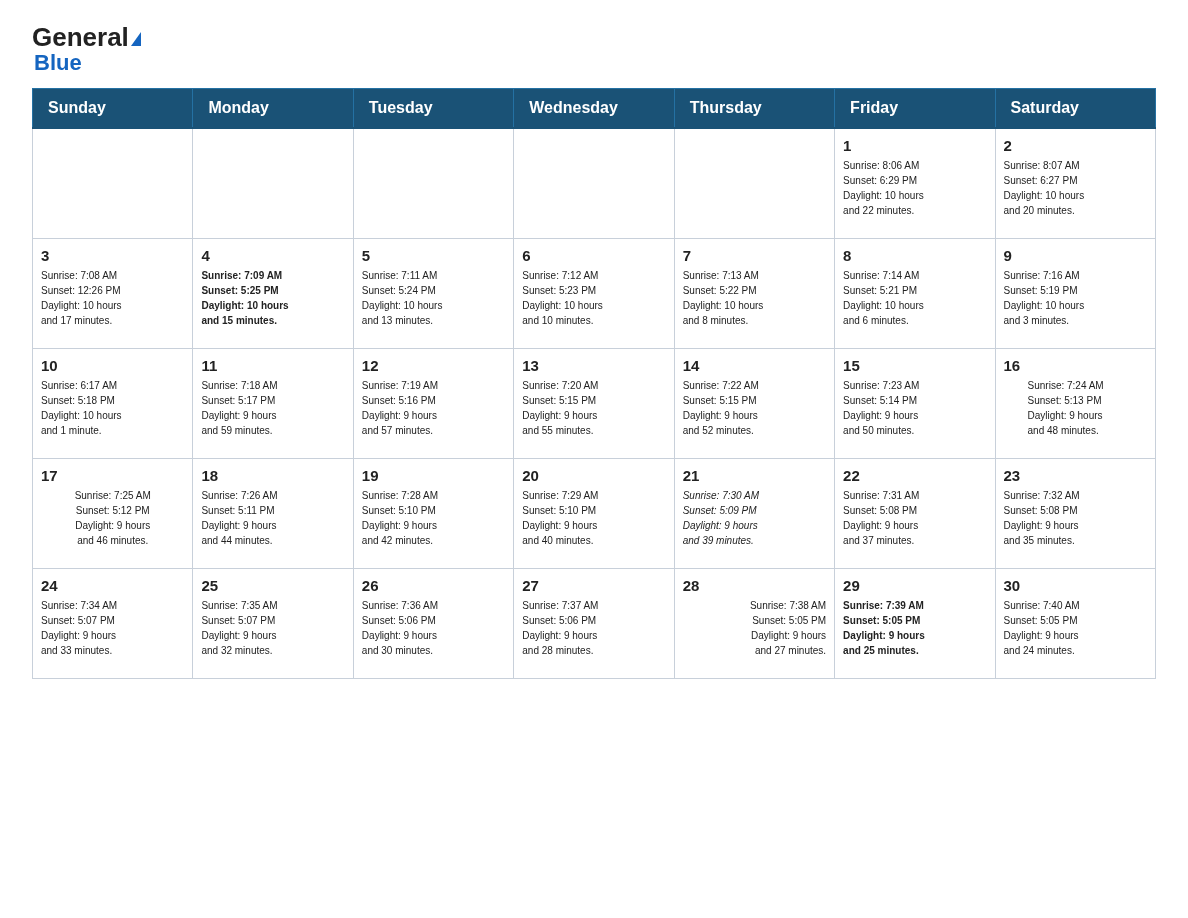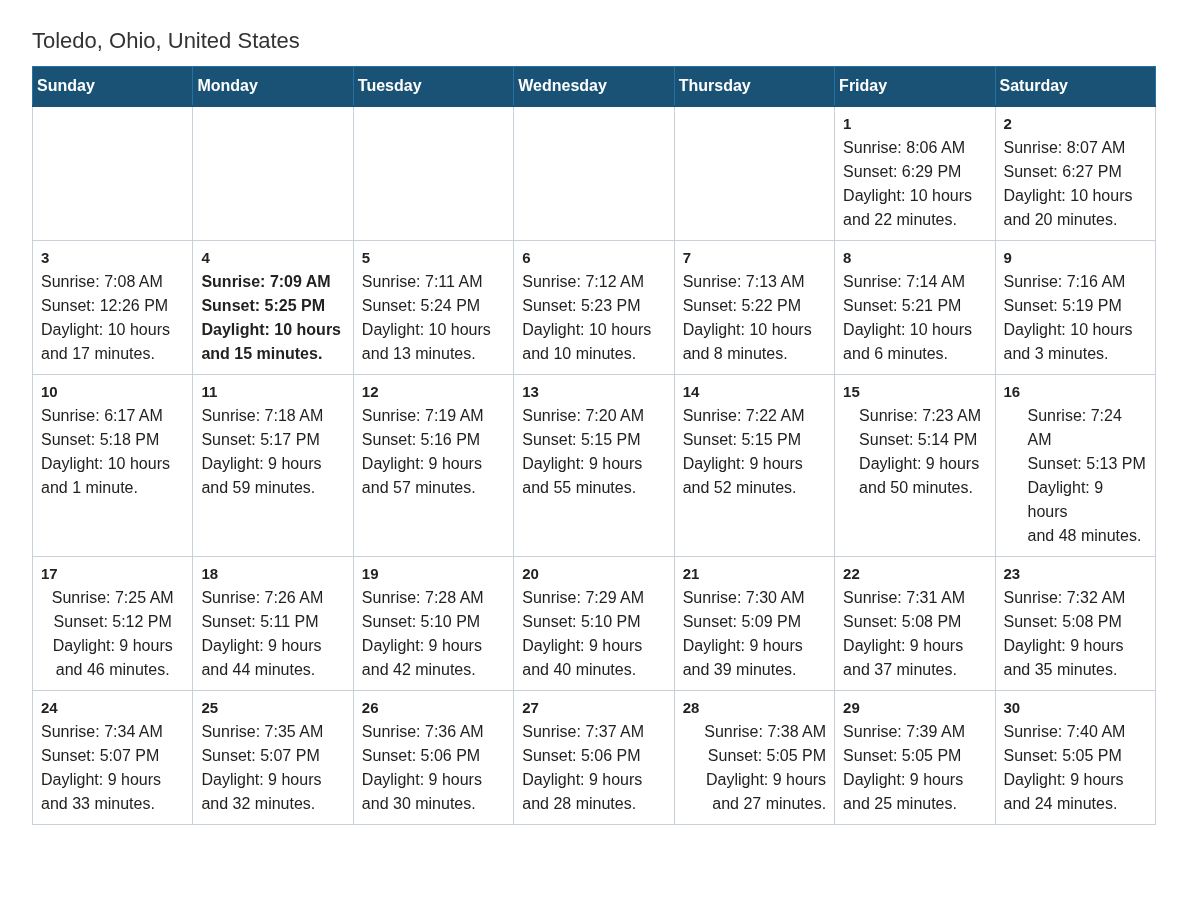--- a/index.html
+++ b/index.html
@@ -65,21 +65,21 @@
       width: 100%;
       border-collapse: collapse;
       margin-top: 12px;
       border: 1px solid #b0b8c8;
     }
     .calendar-table th {
       background: #1a5276;
       color: #fff;
       font-size: 16px;
       font-weight: bold;
-      padding: 10px 4px;
+      padding: 10px 15px;
       text-align: left;
       border: 1px solid #2471a3;
     }
     .calendar-table td {
       vertical-align: top;
       padding: 8px 8px 8px 8px;
       border: 1px solid #c8d0da;
       width: 14.28%;
       min-height: 110px;
       height: 110px;
@@ -91,37 +91,42 @@
       border-top: 2px solid #1a5276;
     }
     .day-number {
       font-size: 15px;
       font-weight: bold;
       color: #222;
       display: block;
       margin-bottom: 4px;
     }
     .day-info {
-      font-size: 16px;
+      font-size: 10px;
       color: #222;
       line-height: 1.5;
     }
     .empty-cell {
       background: #f5f6f8;
     }
     .calendar-table tbody tr td:first-child {
       border-left: 1px solid #c8d0da;
     }
   </style>
 </head>
 <body>
 
 <div class="header-top">
+  <div class="logo">
+    <div class="logo-general">
+      General<span class="logo-triangle"></span>
+    </div>
+    <div class="logo-blue">Blue</div>
+  </div>
   <div class="title-block">
-    <div class="location-title">Toledo, Ohio, United States</div>
   </div>
 </div>
 
 <table class="calendar-table">
   <thead>
     <tr>
     <th>Sunday</th>
         <th>Monday</th>
         <th>Tuesday</th>
         <th>Wednesday</th>
@@ -234,21 +239,21 @@
         </td>
         <td>
           <span class="day-number">14</span>
           <div class="day-info" style="white-space: pre-line;">Sunrise: 7:22 AM
 Sunset: 5:15 PM
 Daylight: 9 hours
 and 52 minutes.</div>
         </td>
         <td>
           <span class="day-number">15</span>
-          <div class="day-info" style="white-space: pre-line; margin-left: 16px;">Sunrise: 7:23 AM
+          <div class="day-info" style="white-space: pre-line;">Sunrise: 7:23 AM
 Sunset: 5:14 PM
 Daylight: 9 hours
 and 50 minutes.</div>
         </td>
         <td>
           <span class="day-number">16</span>
           <div class="day-info" style="white-space: pre-line; margin-left: 24px;">Sunrise: 7:24 AM
 Sunset: 5:13 PM
 Daylight: 9 hours
 and 48 minutes.</div>
@@ -278,21 +283,21 @@
         </td>
         <td>
           <span class="day-number">20</span>
           <div class="day-info" style="white-space: pre-line;">Sunrise: 7:29 AM
 Sunset: 5:10 PM
 Daylight: 9 hours
 and 40 minutes.</div>
         </td>
         <td>
           <span class="day-number">21</span>
-          <div class="day-info" style="white-space: pre-line;">Sunrise: 7:30 AM
+          <div class="day-info" style="white-space: pre-line; font-style: italic;">Sunrise: 7:30 AM
 Sunset: 5:09 PM
 Daylight: 9 hours
 and 39 minutes.</div>
         </td>
         <td>
           <span class="day-number">22</span>
           <div class="day-info" style="white-space: pre-line;">Sunrise: 7:31 AM
 Sunset: 5:08 PM
 Daylight: 9 hours
 and 37 minutes.</div>
@@ -336,21 +341,21 @@
         </td>
         <td>
           <span class="day-number">28</span>
           <div class="day-info" style="white-space: pre-line; text-align: right;">Sunrise: 7:38 AM
 Sunset: 5:05 PM
 Daylight: 9 hours
 and 27 minutes.</div>
         </td>
         <td>
           <span class="day-number">29</span>
-          <div class="day-info" style="white-space: pre-line;">Sunrise: 7:39 AM
+          <div class="day-info" style="white-space: pre-line; font-weight: bold;">Sunrise: 7:39 AM
 Sunset: 5:05 PM
 Daylight: 9 hours
 and 25 minutes.</div>
         </td>
         <td>
           <span class="day-number">30</span>
           <div class="day-info" style="white-space: pre-line;">Sunrise: 7:40 AM
 Sunset: 5:05 PM
 Daylight: 9 hours
 and 24 minutes.</div>

